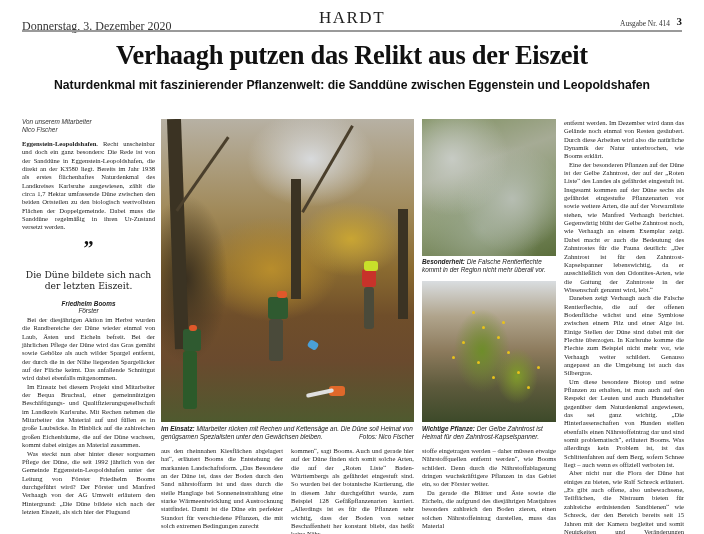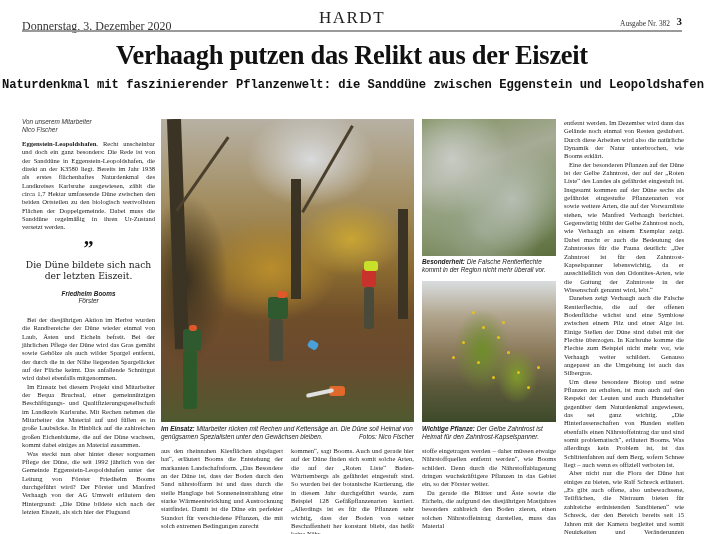--- a/index.html
+++ b/index.html
@@ -4,29 +4,29 @@
 <style>
   html, body { margin:0; padding:0; background:#ffffff; }
   body { width:704px; height:534px; overflow:hidden; position:relative; font-family:"DejaVu Serif", serif; color:#1a1a1a; }
   .abs { position:absolute; }
   .hdr-date { left:22px; top:19px; font-size:12px; color:#333; font-family:"Liberation Serif", serif; }
   .hdr-section { left:0; width:704px; top:8px; text-align:center; font-size:17px; letter-spacing:1.5px; font-family:"Liberation Serif", serif; color:#222; }
   .hdr-issue { right:34px; top:19px; font-size:7.4px; color:#333; font-family:"Liberation Serif", serif; }
   .hdr-page { right:22px; top:15px; font-size:11px; font-weight:bold; font-family:"Liberation Serif", serif; }
   .hdr-rule { left:22px; width:660px; top:30px; height:1.5px; background:#9a9a9a; }
   .headline { left:0; width:704px; top:40px; text-align:center; font-family:"Liberation Serif", serif; font-weight:bold; font-size:26.5px; letter-spacing:-0.3px; color:#111; }
-  .subhead { left:0; width:704px; top:78px; text-align:right; font-family:Liberation Mono, monospace; font-weight:bold; font-size:12.2px; color:#111; }
+  .subhead { left:0; width:704px; top:78px; text-align:center; font-family:Liberation Sans, sans-serif; font-weight:bold; font-size:12.2px; color:#111; }
   .col { font-family:"Liberation Serif", serif; font-size:6.6px; line-height:8.35px; text-align:justify; color:#222; hyphens:auto; }
   .col p { margin:0; text-indent:5px; }
   .col p.noindent { text-indent:0; }
   .byline { left:22px; top:118px; width:130px; font-family:"Liberation Sans", sans-serif; font-style:italic; font-size:6.4px; line-height:8px; color:#333; }
   .col1a { left:22px; top:140px; width:133px; }
   .quote { left:22px; top:240px; width:133px; text-align:center; }
   .quote-mark { font-family:"Liberation Serif", serif; font-weight:bold; font-size:20px; line-height:16px; color:#111; }
-  .quote-text { font-family:"DejaVu Serif", serif; font-size:9.2px; line-height:11px; color:#222; margin-top:3px; }
+  .quote-text { font-family:"DejaVu Serif", serif; font-size:9.2px; line-height:11px; color:#222; margin-top:13px; }
   .quote-author { font-family:"Liberation Sans", sans-serif; font-weight:bold; font-style:italic; font-size:6.4px; margin-top:9px; color:#222; }
   .quote-role { font-family:"Liberation Sans", sans-serif; font-style:italic; font-size:6.4px; color:#222; }
   .col1b { left:22px; top:316px; width:133px; }
   .photo { overflow:hidden; }
   .photo-main { left:161px; top:119px; width:253px; height:303px;
     background:
       radial-gradient(ellipse 60px 120px at 25px 160px, #3a3020 0%, rgba(58,48,32,0) 70%),
       radial-gradient(ellipse 80px 60px at 150px 40px, #d8dadc 0%, rgba(216,218,220,0) 80%),
       radial-gradient(ellipse 90px 70px at 110px 150px, #b88d2c 0%, rgba(184,141,44,0) 75%),
       radial-gradient(ellipse 70px 50px at 190px 120px, #c9a533 0%, rgba(201,165,51,0) 75%),
@@ -57,21 +57,21 @@
   .col2 { left:161px; top:447px; width:122px; }
   .col3 { left:291px; top:447px; width:123px; }
   .col4 { left:422px; top:447px; width:134px; }
   .col5 { left:564px; top:119px; width:120px; }
 </style>
 </head>
 <body>
 
 <div class="abs hdr-date">Donnerstag, 3. Dezember 2020</div>
 <div class="abs hdr-section">HARDT</div>
-<div class="abs hdr-issue">Ausgabe Nr. 382</div>
+<div class="abs hdr-issue">Ausgabe Nr. 414</div>
 <div class="abs hdr-page">3</div>
 <div class="abs hdr-rule"></div>
 
 <div class="abs headline">Verhaagh putzen das Relikt aus der Eiszeit</div>
 <div class="abs subhead">Naturdenkmal mit faszinierender Pflanzenwelt: die Sanddüne zwischen Eggenstein und Leopoldshafen</div>
 
 <div class="abs byline">
   <div>Von unserem Mitarbeiter</div>
   <div>Nico Fischer</div>
 </div>

